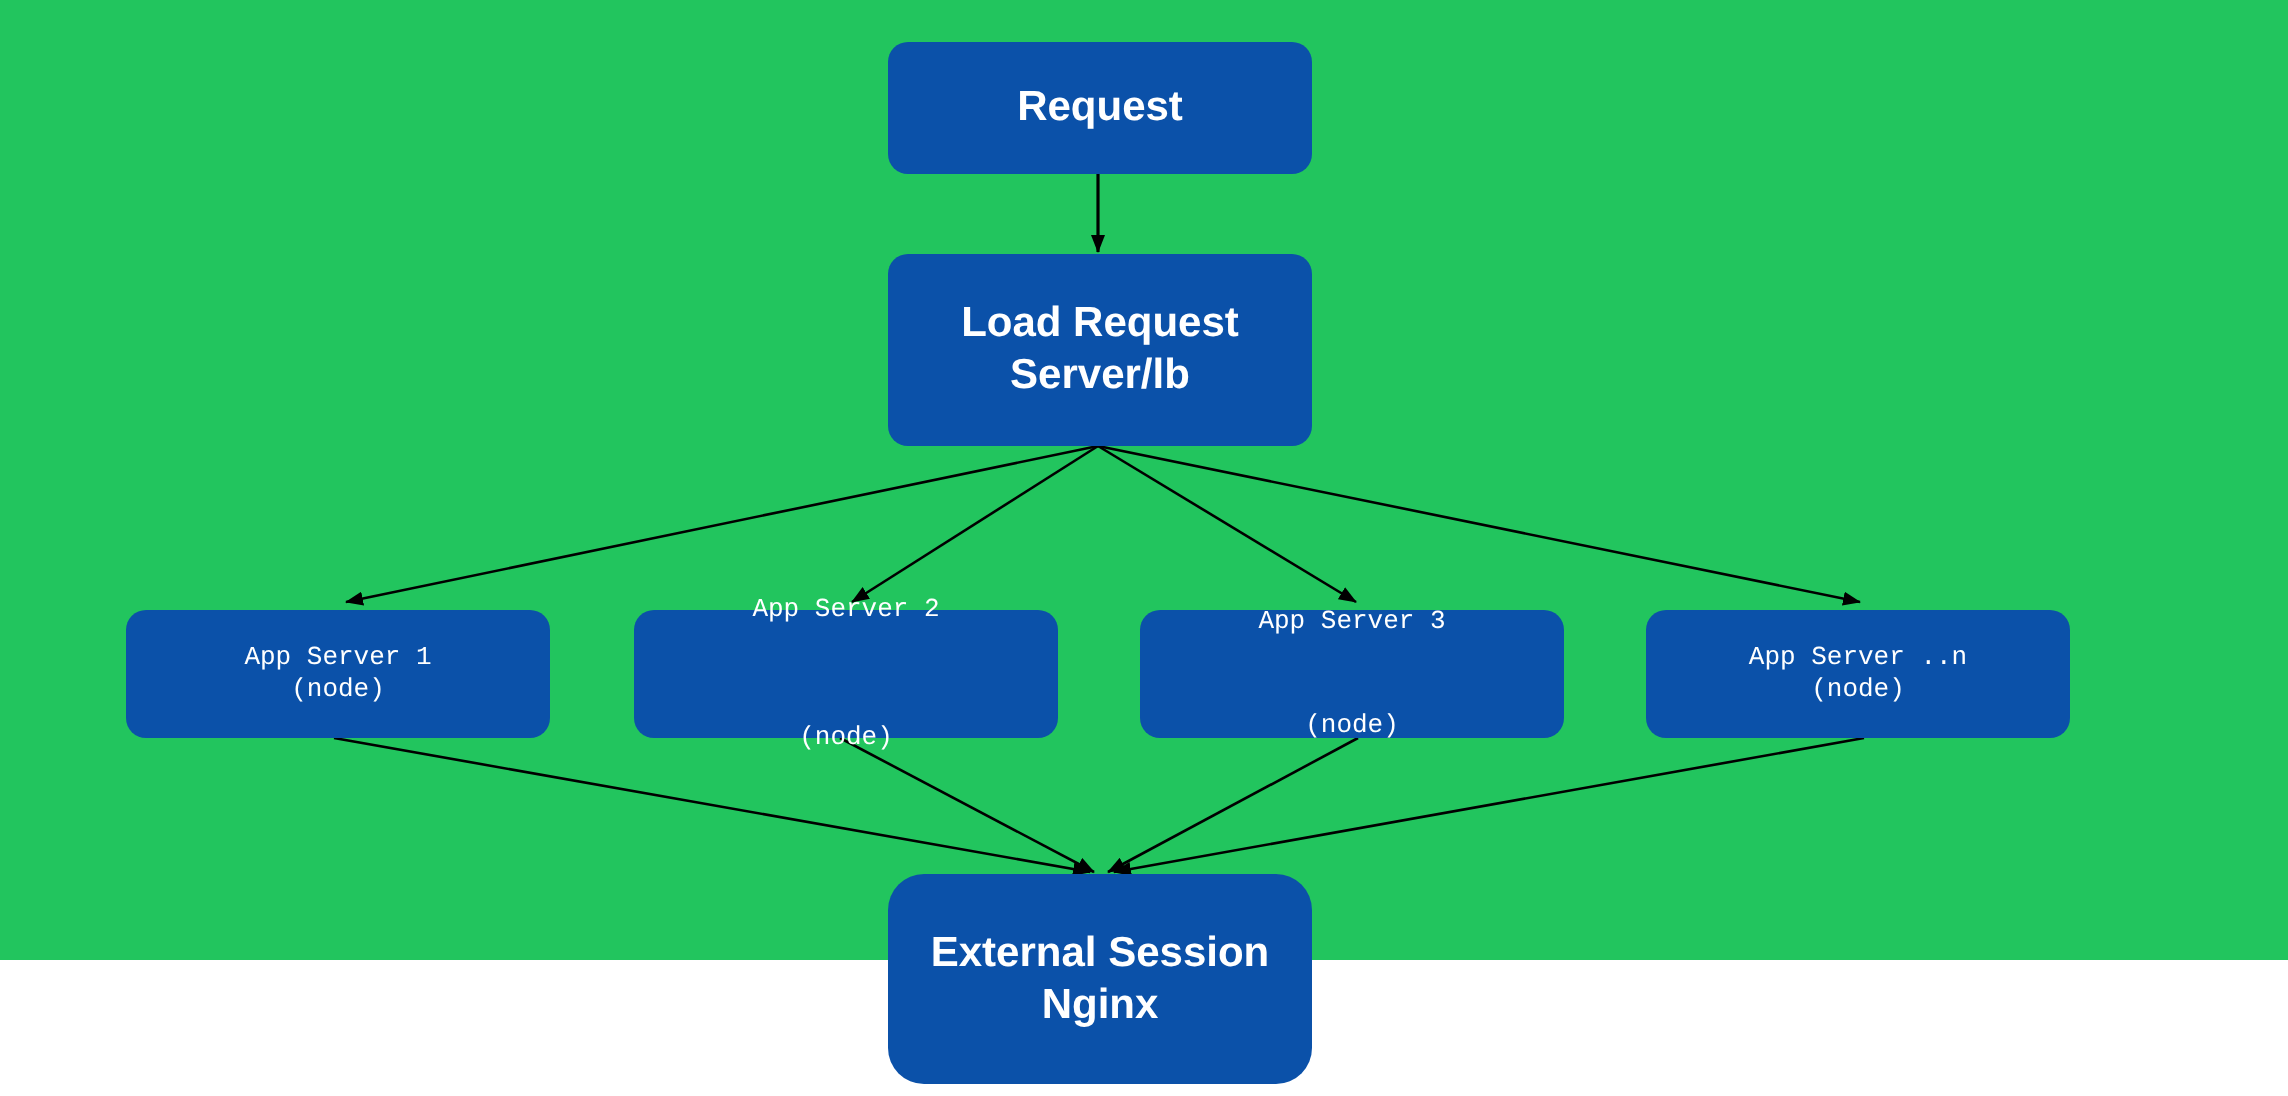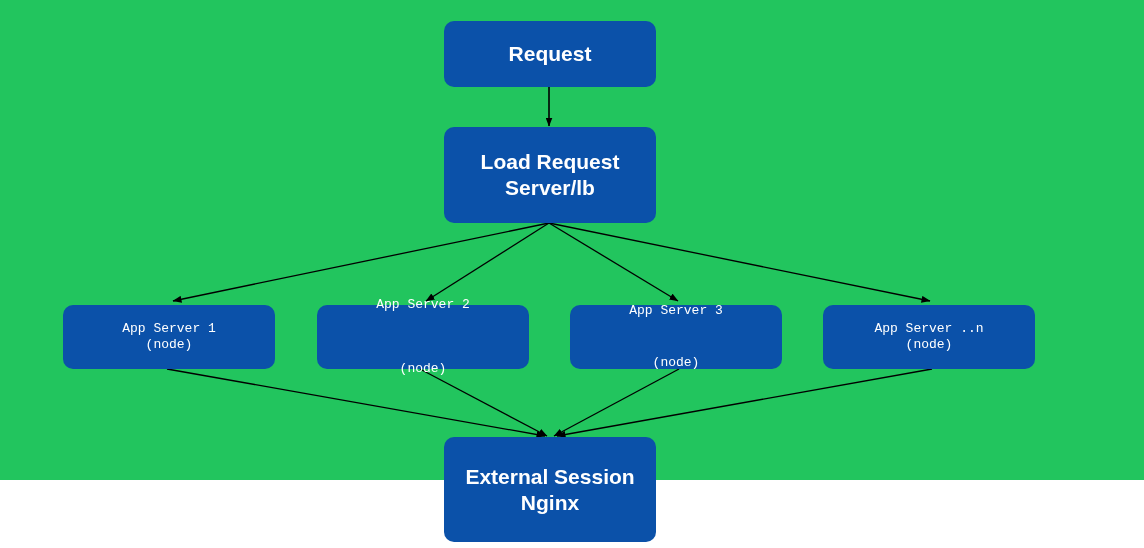--- a/index.html
+++ b/index.html
@@ -68,20 +68,21 @@
     left: 444px;
     top: 127px;
     width: 212px;
     height: 96px;
   }
   #node-session-store {
     left: 444px;
     top: 437px;
     width: 212px;
     height: 105px;
+    border-radius: 18px;
   }
   .app-server {
     top: 305px;
     width: 212px;
     height: 64px;
   }
   #node-app-server-1 { left: 63px; }
   #node-app-server-2 { left: 317px; gap: 48px; }
   #node-app-server-3 { left: 570px; gap: 36px; }
   #node-app-server-4 { left: 823px; text-align: right; }

